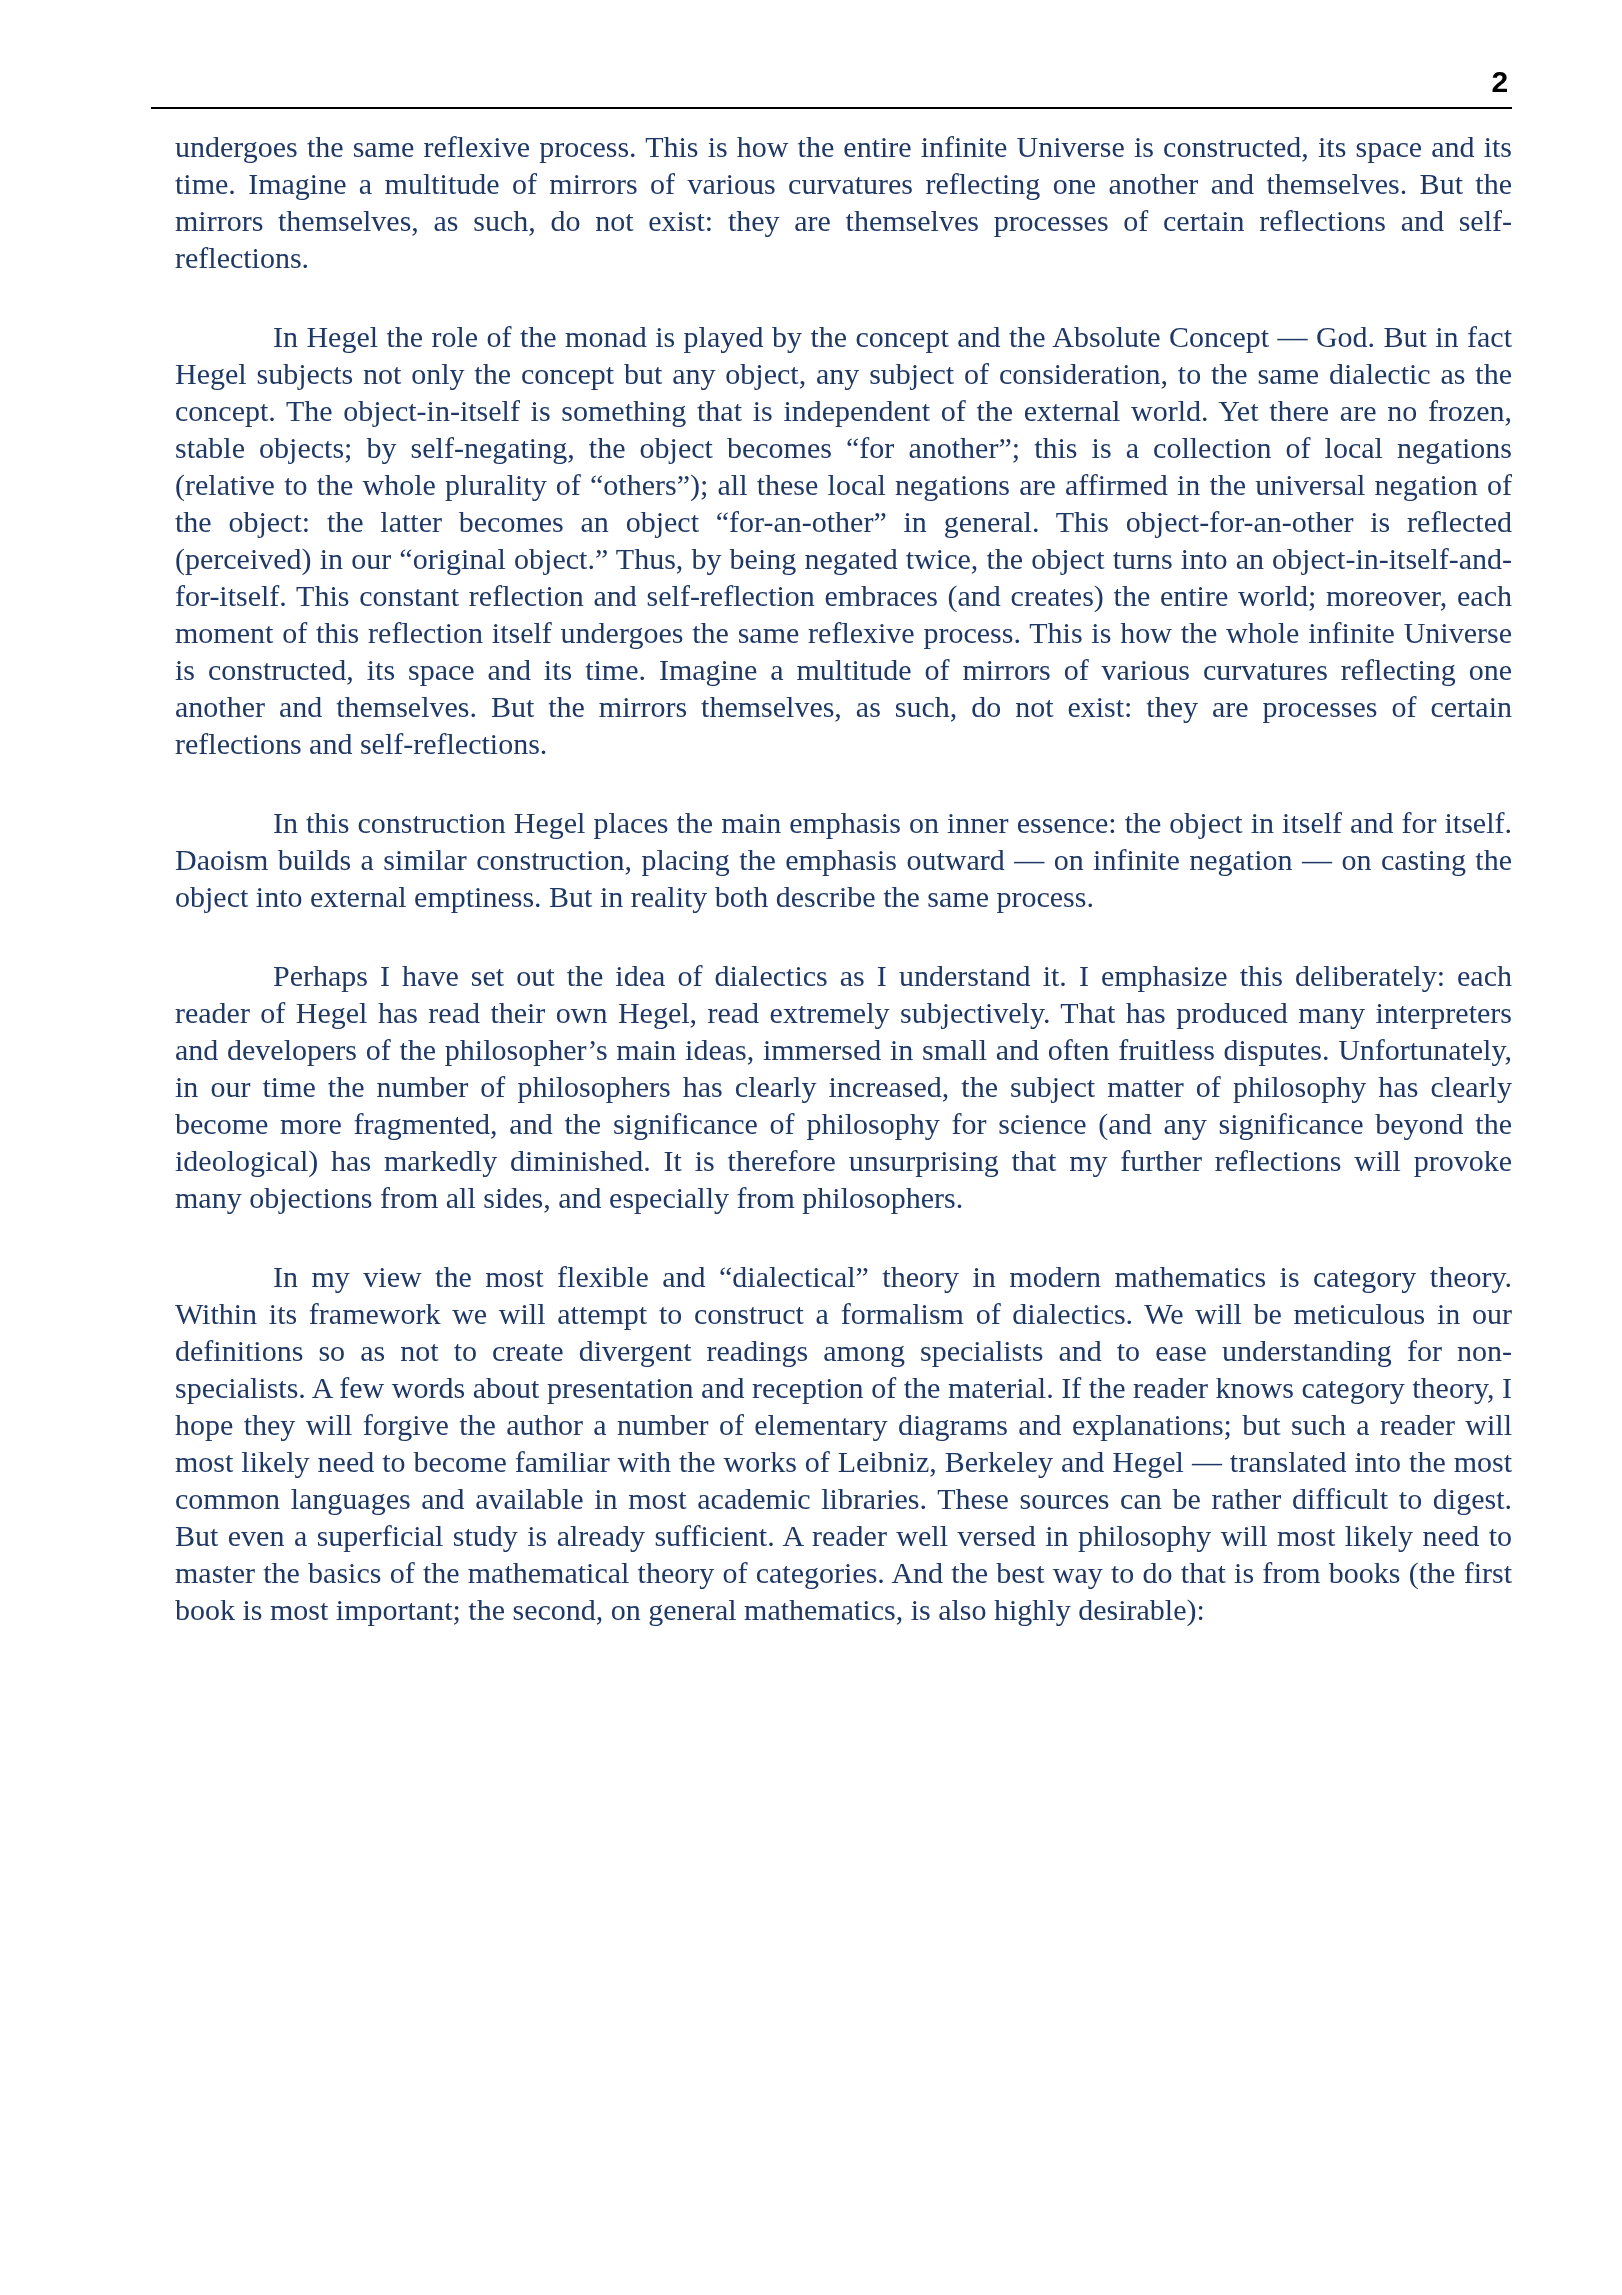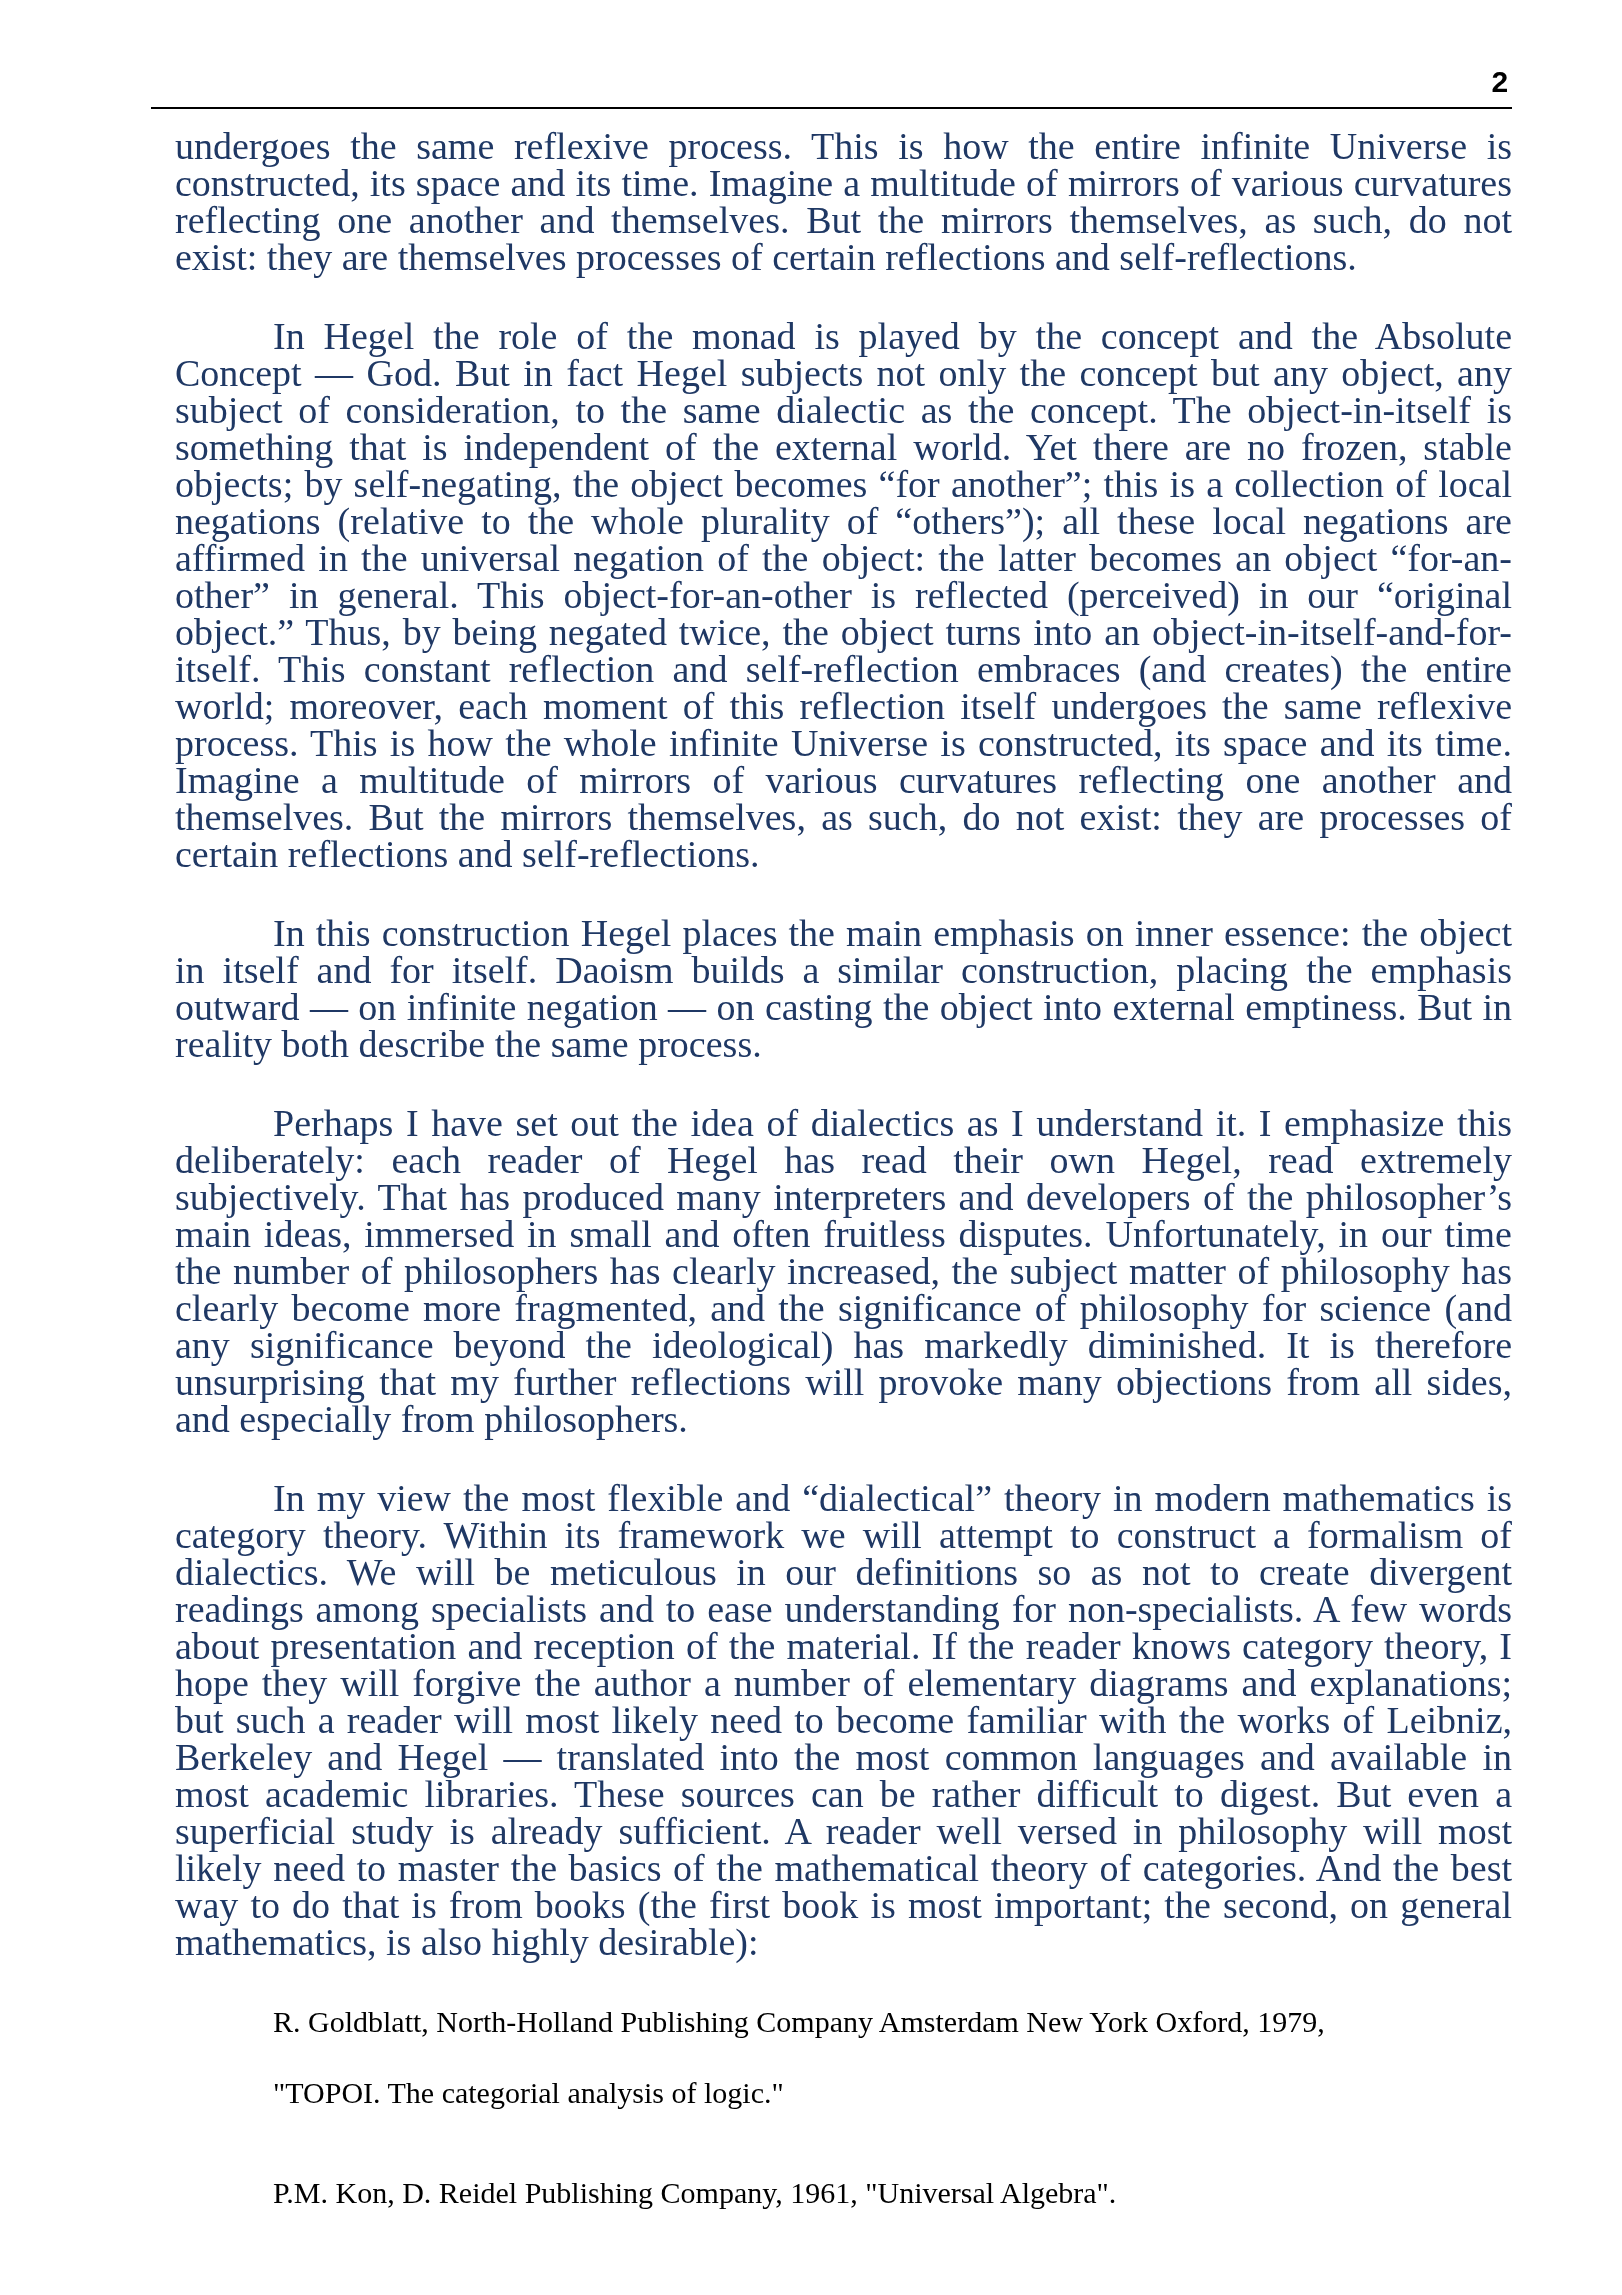--- a/index.html
+++ b/index.html
@@ -37,21 +37,21 @@
   }
   .page-body {
     position: absolute;
     left: 175px;
     right: 111px;
     top: 128px;
   }
   p.body-paragraph {
     margin: 0 0 42px 0;
     font-family: "Liberation Serif", "DejaVu Serif", serif;
-    font-size: 38px;
+    font-size: 30px;
     line-height: 37px;
     text-align: justify;
     color: var(--body-color, #1f3864);
   }
   p.body-paragraph.indented {
     text-indent: 98px;
   }
   .reference-list p.reference-line {
     margin: 0 0 34px 0;
     font-family: "Liberation Serif", "DejaVu Serif", serif;
@@ -75,20 +75,15 @@
   </header>
 
   <main class="page-body">
     <div id="paragraphs">
         <p class="body-paragraph">undergoes the same reflexive process. This is how the entire infinite Universe is constructed, its space and its time. Imagine a multitude of mirrors of various curvatures reflecting one another and themselves. But the mirrors themselves, as such, do not exist: they are themselves processes of certain reflections and self-reflections.</p>
         <p class="body-paragraph indented">In Hegel the role of the monad is played by the concept and the Absolute Concept — God. But in fact Hegel subjects not only the concept but any object, any subject of consideration, to the same dialectic as the concept. The object-in-itself is something that is independent of the external world. Yet there are no frozen, stable objects; by self-negating, the object becomes “for another”; this is a collection of local negations (relative to the whole plurality of “others”); all these local negations are affirmed in the universal negation of the object: the latter becomes an object “for-an-other” in general. This object-for-an-other is reflected (perceived) in our “original object.” Thus, by being negated twice, the object turns into an object-in-itself-and-for-itself. This constant reflection and self-reflection embraces (and creates) the entire world; moreover, each moment of this reflection itself undergoes the same reflexive process. This is how the whole infinite Universe is constructed, its space and its time. Imagine a multitude of mirrors of various curvatures reflecting one another and themselves. But the mirrors themselves, as such, do not exist: they are processes of certain reflections and self-reflections.</p>
         <p class="body-paragraph indented">In this construction Hegel places the main emphasis on inner essence: the object in itself and for itself. Daoism builds a similar construction, placing the emphasis outward — on infinite negation — on casting the object into external emptiness. But in reality both describe the same process.</p>
         <p class="body-paragraph indented">Perhaps I have set out the idea of dialectics as I understand it. I emphasize this deliberately: each reader of Hegel has read their own Hegel, read extremely subjectively. That has produced many interpreters and developers of the philosopher’s main ideas, immersed in small and often fruitless disputes. Unfortunately, in our time the number of philosophers has clearly increased, the subject matter of philosophy has clearly become more fragmented, and the significance of philosophy for science (and any significance beyond the ideological) has markedly diminished. It is therefore unsurprising that my further reflections will provoke many objections from all sides, and especially from philosophers.</p>
         <p class="body-paragraph indented">In my view the most flexible and “dialectical” theory in modern mathematics is category theory. Within its framework we will attempt to construct a formalism of dialectics. We will be meticulous in our definitions so as not to create divergent readings among specialists and to ease understanding for non-specialists. A few words about presentation and reception of the material. If the reader knows category theory, I hope they will forgive the author a number of elementary diagrams and explanations; but such a reader will most likely need to become familiar with the works of Leibniz, Berkeley and Hegel — translated into the most common languages and available in most academic libraries. These sources can be rather difficult to digest. But even a superficial study is already sufficient. A reader well versed in philosophy will most likely need to master the basics of the mathematical theory of categories. And the best way to do that is from books (the first book is most important; the second, on general mathematics, is also highly desirable):</p>
       </div>
-    <div id="references" class="reference-list">
-        <p class="reference-line">R. Goldblatt, North-Holland Publishing Company Amsterdam New York Oxford, 1979,</p>
-        <p class="reference-line">"TOPOI. The categorial analysis of logic."</p>
-        <p class="reference-line">P.M. Kon, D. Reidel Publishing Company, 1961, "Universal Algebra".</p>
-      </div>
   </main>
 </div>
 
 
 </body></html>

